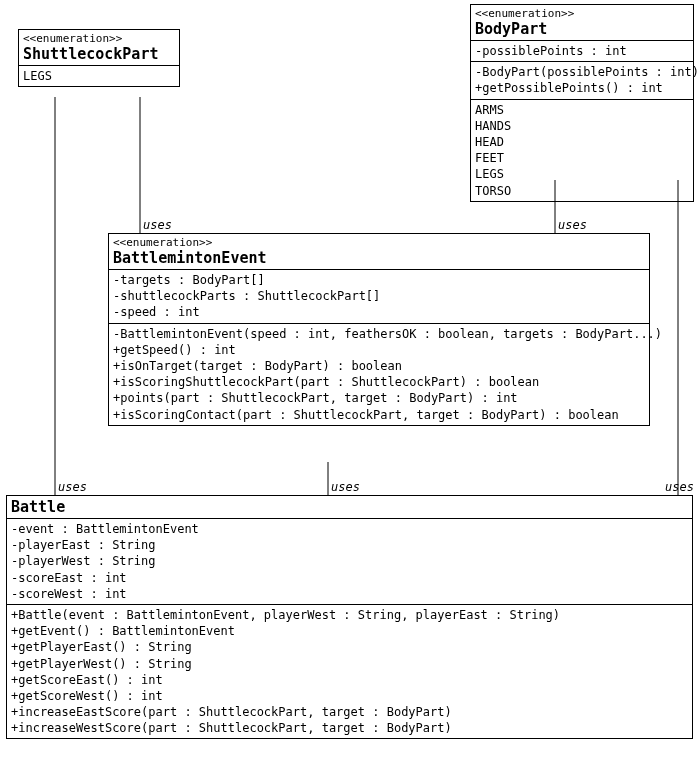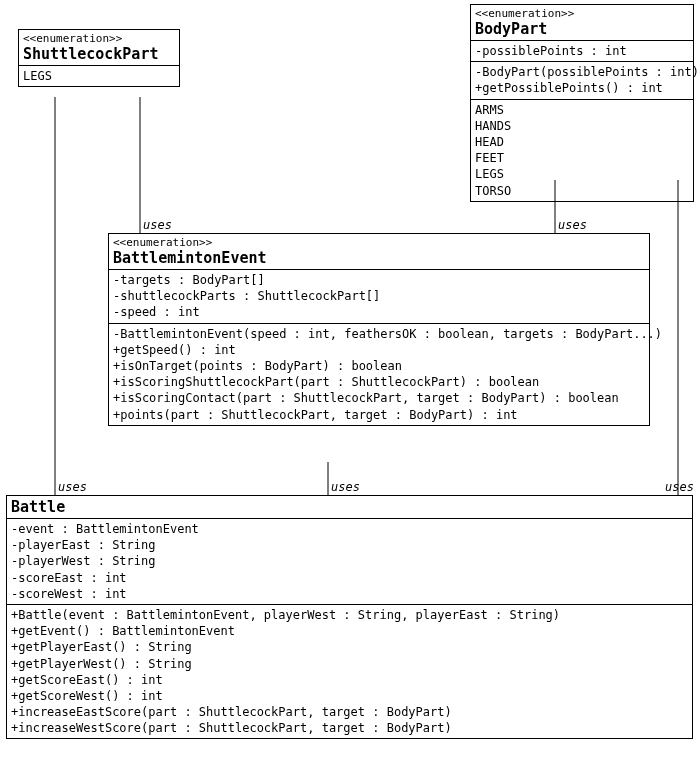--- a/index.html
+++ b/index.html
@@ -93,24 +93,24 @@
     <div class="class-name">BattlemintonEvent</div>
   </div>
   <div class="section">
     <div class="line">-targets : BodyPart[]</div>
     <div class="line">-shuttlecockParts : ShuttlecockPart[]</div>
     <div class="line">-speed : int</div>
   </div>
   <div class="section">
     <div class="line">-BattlemintonEvent(speed : int, feathersOK : boolean, targets : BodyPart...)</div>
     <div class="line">+getSpeed() : int</div>
-    <div class="line">+isOnTarget(points : BodyPart) : boolean</div>
+    <div class="line">+isOnTarget(target : BodyPart) : boolean</div>
     <div class="line">+isScoringShuttlecockPart(part : ShuttlecockPart) : boolean</div>
+    <div class="line">+points(part : ShuttlecockPart, target : BodyPart) : int</div>
     <div class="line">+isScoringContact(part : ShuttlecockPart, target : BodyPart) : boolean</div>
-    <div class="line">+points(part : ShuttlecockPart, target : BodyPart) : int</div>
   </div>
 </div>
 
 <div class="class-box" style="left:6px; top:495px; width:685px;">
   <div class="section header">
     <div class="class-name">Battle</div>
   </div>
   <div class="section">
     <div class="line">-event : BattlemintonEvent</div>
     <div class="line">-playerEast : String</div>

